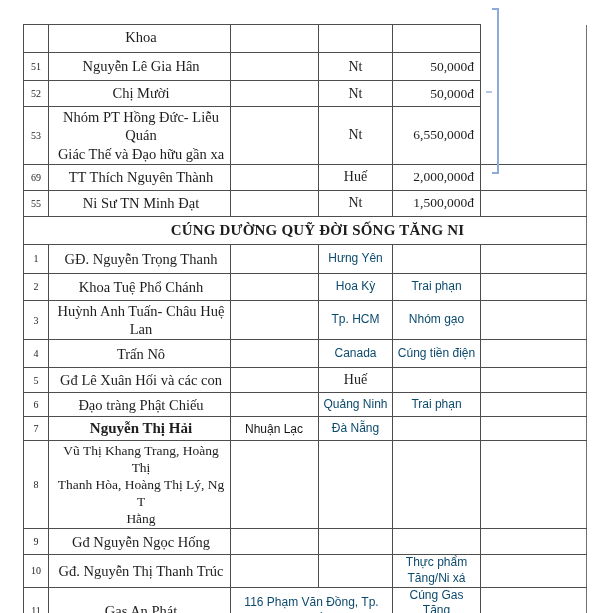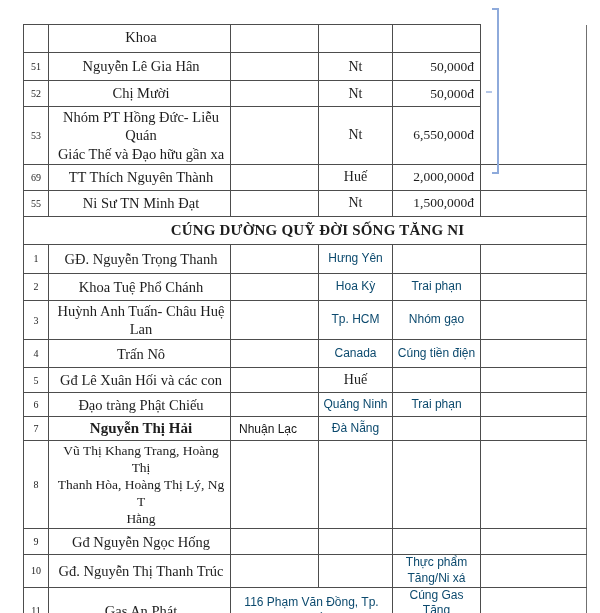--- a/index.html
+++ b/index.html
@@ -25,21 +25,21 @@
   td.name.bold{font-weight:bold;font-size:15px;}
   td.vtop{vertical-align:top;padding-top:3px;}
   td.serifc{text-align:center;font-size:14px;}
   td.amount{text-align:right;padding-right:6px;font-size:13.5px;}
   td.sans{
     font-family:"Liberation Sans",sans-serif;font-size:12px;
     text-align:center;white-space:pre-line;line-height:1.3;color:#0c4a6e;
   }
   td.sansleft{
     font-family:"Liberation Sans",sans-serif;font-size:12px;
-    text-align:left;padding-left:8px;color:#161616;
+    text-align:left;padding-left:14px;color:#161616;
   }
   td.hdr{
     text-align:center;font-weight:bold;font-size:15px;
     letter-spacing:.2px;padding-left:27px;margin-top:24px;
   }
   td.c6{border-right-color:#707070;}
   td.tallmerge{border-top-style:hidden;}
   
   .bracket{position:absolute;left:492px;top:8px;width:7px;height:166px;}
   .bracket .v{position:absolute;right:0;top:0;width:2px;height:100%;background:#8eaadb;}

